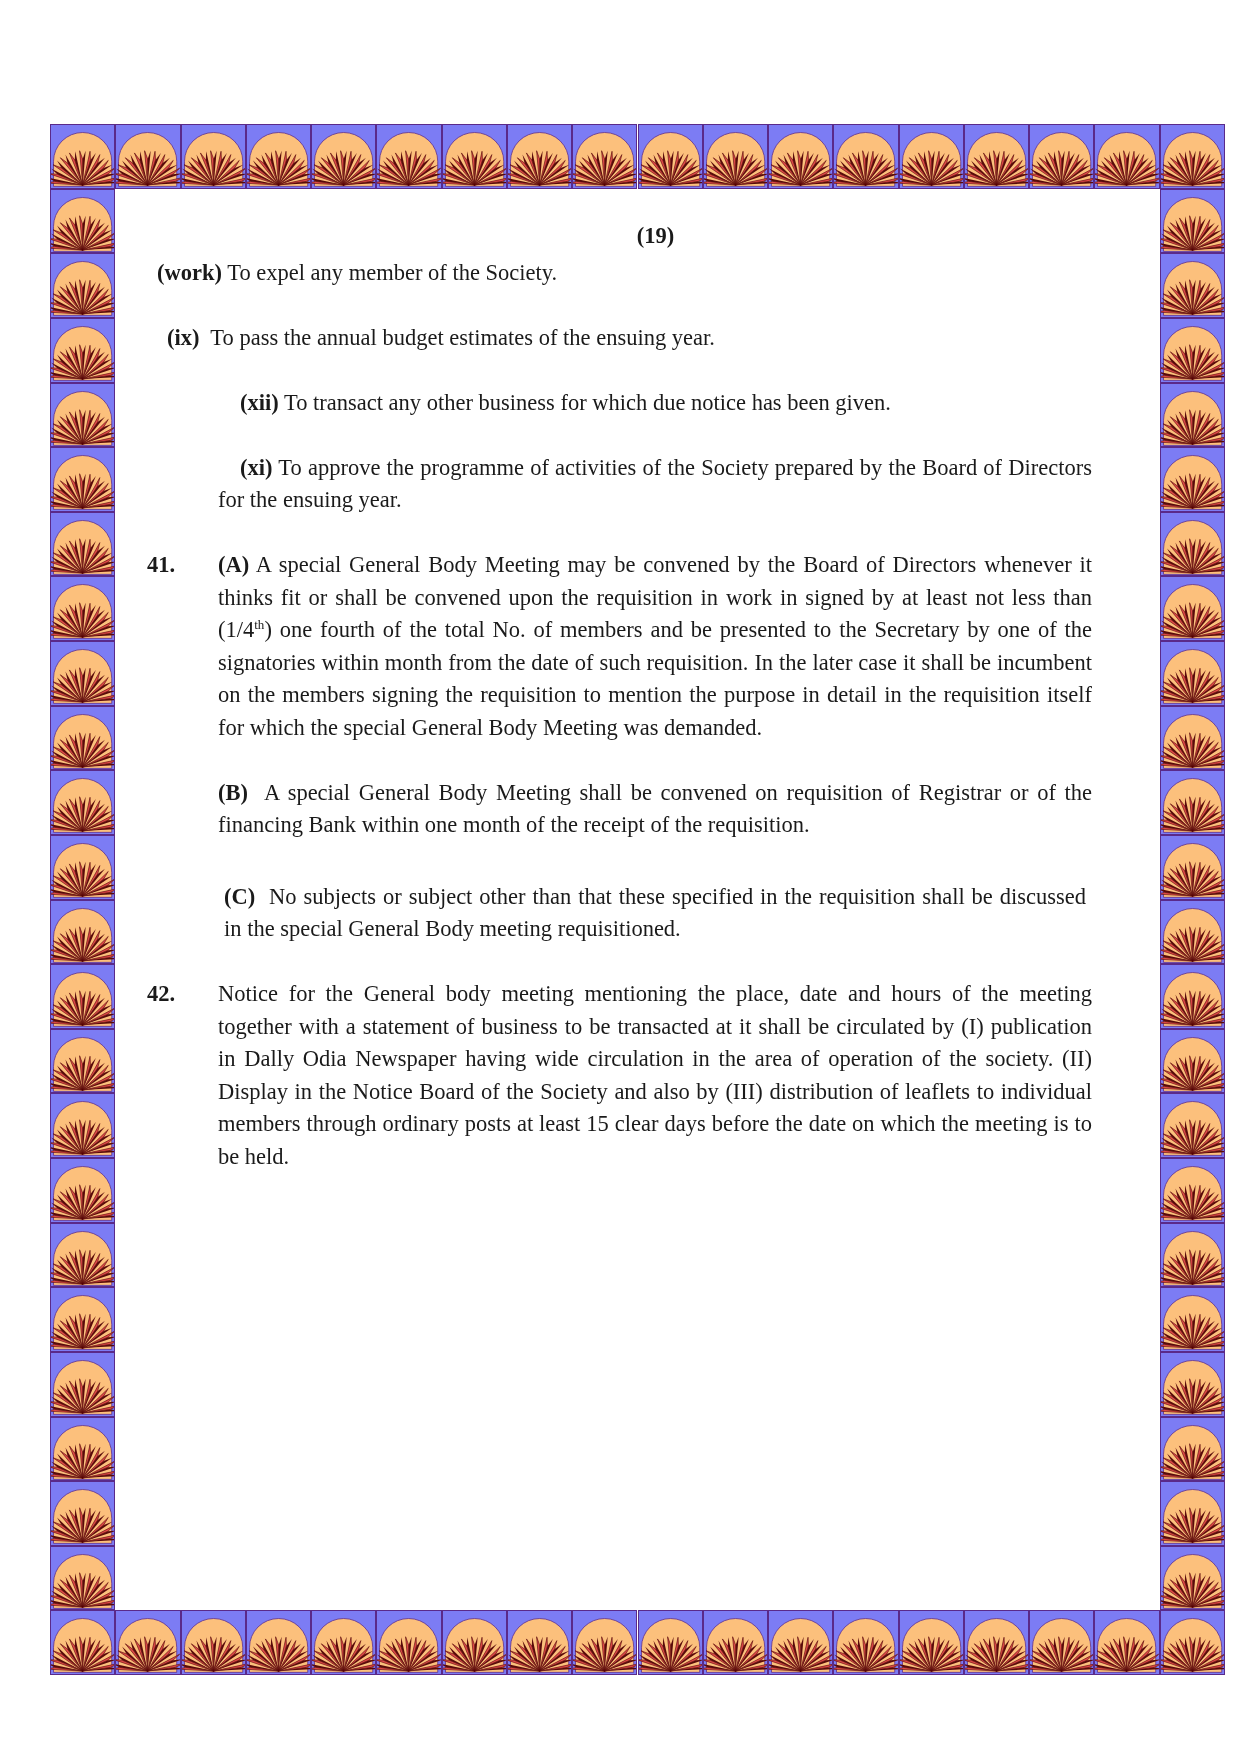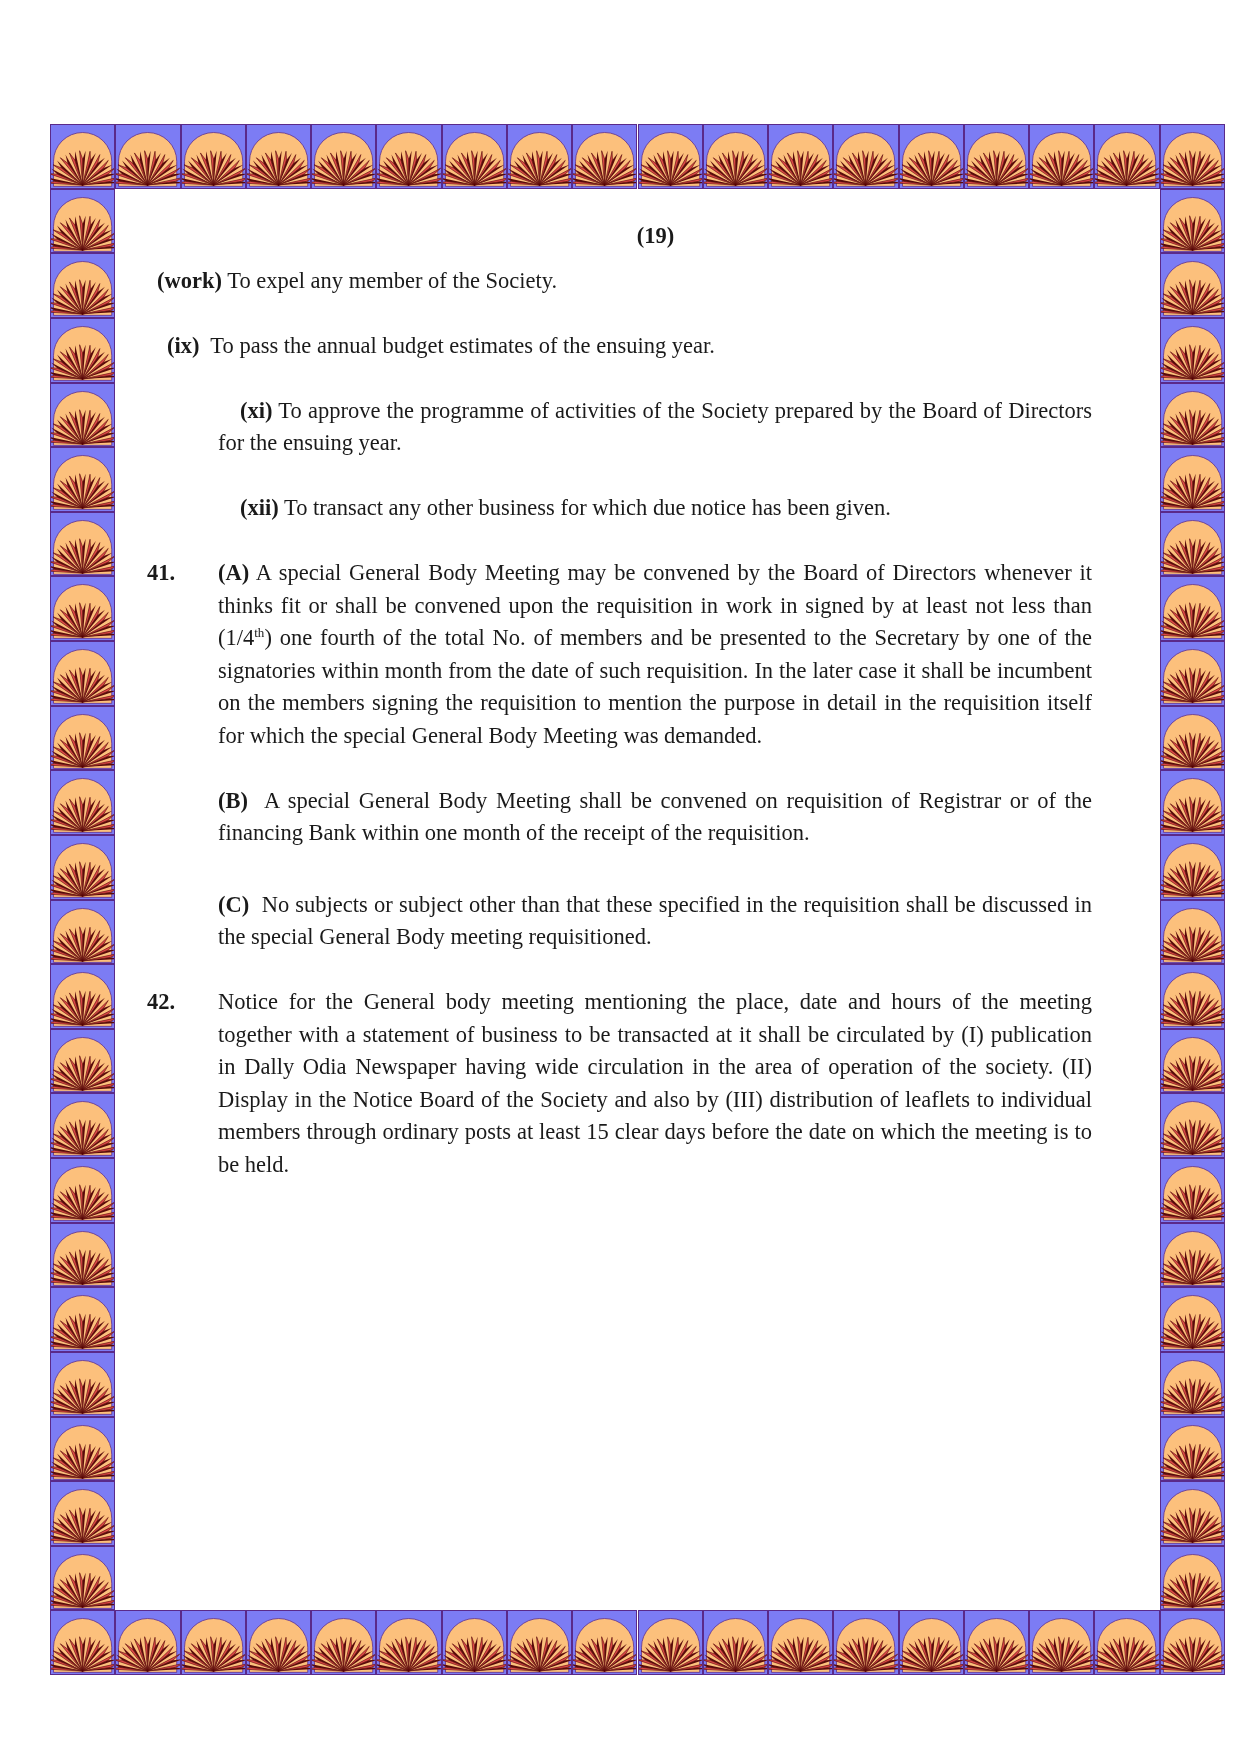--- a/index.html
+++ b/index.html
@@ -7,21 +7,21 @@
          font-family: "Liberation Serif", "DejaVu Serif", serif; color: #1a1a1a; }
 
   
   #frame { position: absolute; left: 50px; top: 124px; width: 1175px; height: 1551px; }
   .tile { position: absolute; width: 65.3px; height: 64.6px; box-sizing: border-box;
           background: #7c7cf4; border: 1px solid #5a2a8a; overflow: hidden; }
   .tile svg { position: absolute; left: 0; top: 0; width: 100%; height: 100%; }
 
   
   #content { position: absolute; left: 147px; top: 220px; width: 945px; font-size: 22.5px; line-height: 32.5px; }
-  .pageno { text-align: center; font-weight: bold; padding-left: 72px; margin-bottom: 12px; }
+  .pageno { text-align: center; font-weight: bold; padding-left: 72px; margin-bottom: 4px; }
   .sub { padding-left: 71px; text-align: justify; margin: 0 0 32.5px 0; }
   .lbl { font-weight: bold; }
   .item { position: relative; padding-left: 71px; margin: 0 0 32.5px 0; text-align: justify; }
   .num { position: absolute; left: 0; top: 0; font-weight: bold; }
   sup { font-size: 13px; line-height: 0; vertical-align: super; }
   .indent-s { padding-left: 10px; }
   .indent-m { padding-left: 20px; }
 </style>
 </head>
 <body>
@@ -2187,27 +2187,27 @@
         <polygon points="50,96 93.6,90.1 107.9,92.7" fill="#5a0a0a"></polygon>
     </svg>
     </div>
   </div>
 
 <div id="content">
   <div class="pageno">(19)</div>
 
   <p class="sub indent-s"><span class="lbl">(work)</span><span> To expel any member of the Society.</span></p>
   <p class="sub indent-m"><span class="lbl">(ix)</span><span style="white-space:pre-wrap;">  To pass the annual budget estimates of the ensuing year.</span></p>
+  <p class="sub"><span style="padding-left:22px;"></span><span class="lbl">(xii)</span><span> To transact any other business for which due notice has been given.</span></p>
   <p class="sub"><span style="padding-left:22px;"></span><span class="lbl">(xi)</span><span> To approve the programme of activities of the Society prepared by the Board of Directors for the ensuing year.</span></p>
-  <p class="sub"><span style="padding-left:22px;"></span><span class="lbl">(xii)</span><span> To transact any other business for which due notice has been given.</span></p>
 
   <div class="item">
     <span class="num">41.</span>
     <p style="margin:0 0 32.5px 0;"><span class="lbl">(A)</span><span> A special General Body Meeting may be convened by the Board of Directors whenever it thinks fit or shall be convened upon the requisition in work in signed by at least not less than (1/4</span><sup>th</sup><span>) one fourth of the total No. of members and be presented to the Secretary by one of the signatories within month from the date of such requisition. In the later case it shall be incumbent on the members signing the requisition to mention the purpose in detail in the requisition itself for which the special General Body Meeting was demanded.</span></p>
     <p style="margin:0 0 39px 0;"><span class="lbl">(B)</span><span style="white-space:pre-wrap;">  A special General Body Meeting shall be convened on requisition of Registrar or of the financing Bank within one month of the receipt of the requisition.</span></p>
-    <p style="margin:0;"><span class="lbl">(C)</span><span style="white-space:pre-wrap;">  No subjects or subject other than that these specified in the requisition shall be discussed in the special General Body meeting requisitioned.</span></p>
+    <p style="margin:6px;"><span class="lbl">(C)</span><span style="white-space:pre-wrap;">  No subjects or subject other than that these specified in the requisition shall be discussed in the special General Body meeting requisitioned.</span></p>
   </div>
 
   <div class="item">
     <span class="num">42.</span>
     <p style="margin:0;"> Notice for the General body meeting mentioning the place, date and hours of the meeting together with a statement of business to be transacted at it shall be circulated by (I) publication in Dally Odia Newspaper having wide circulation in the area of operation of the society. (II) Display in the Notice Board of the Society and also by (III) distribution of leaflets to individual members through ordinary posts at least 15 clear days before the date on which the meeting is to be held.</p>
   </div>
 </div>
 
 </body></html>

